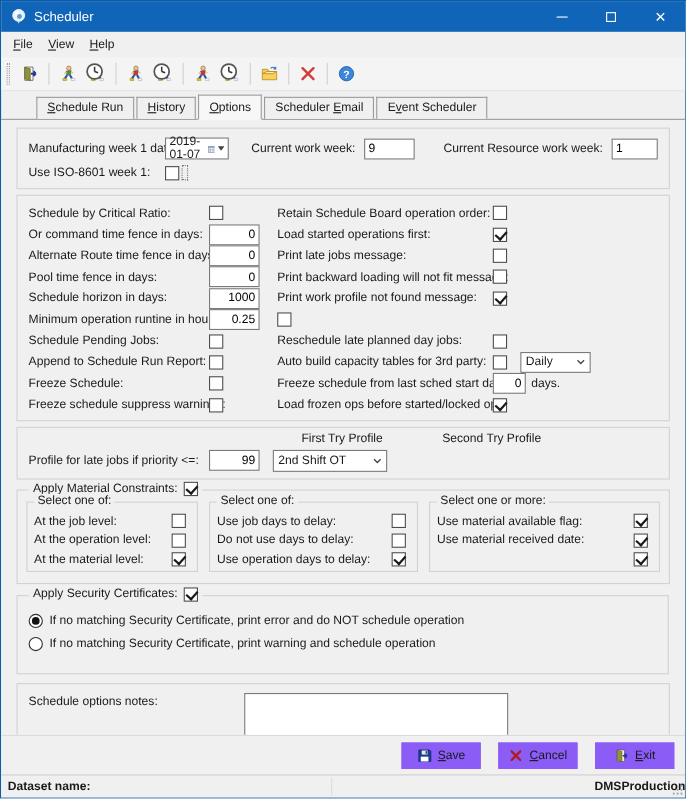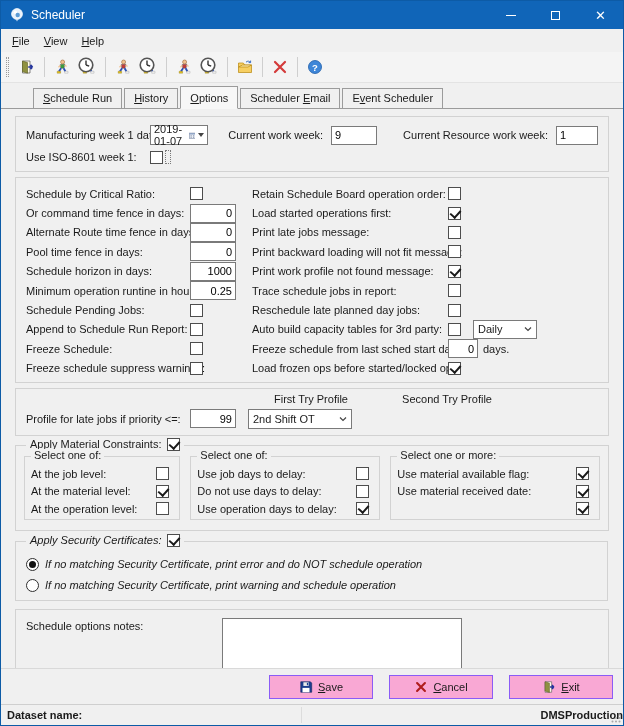--- a/index.html
+++ b/index.html
@@ -88,31 +88,31 @@
   .sec4 { margin:9px 6px 0 6px; padding:10px 8px 6px 8px; height:86px; }
   .grouplabel { position:absolute; top:-8px; left:10px; background:#f0f0f0; padding:0 4px; display:flex; align-items:center; gap:6px; }
   .mboxes { display:flex; gap:10px; }
   .mbox { border:1px solid #d2d2d2; position:relative; padding:8px 6px 3px 6px; height:64px; }
   .mbox1 { width:158px; } .mbox2 { width:192px; } .mbox3 { width:212px; }
   .innerlabel { position:absolute; top:-8px; left:6px; background:#f0f0f0; padding:0 3px; }
   .mrow { display:flex; align-items:center; height:17.5px; }
   .mrow .cb { margin-left:auto; margin-right:4px; }
 
   
-  .sec5 { margin:10px 7px 0 6px; padding:12px 10px 6px 10px; height:60px;font-style:italic; }
+  .sec5 { margin:10px 7px 0 6px; padding:12px 10px 6px 10px; height:72px; }
   .srow { display:flex; align-items:center; gap:6px; height:21px; }
 
   
   .sec6 { margin:8px 6px 0 6px; padding:8px 10px; height:74px; display:flex; align-items:flex-start; }
   .sec6 .lbl { width:196px; padding-top:2px; }
 
   
   .footer { flex:0 0 auto; height:36px; border-top:1px solid #d9d9d9; display:flex; align-items:center;
             justify-content:flex-end; gap:16px; padding-right:10px; background:#f0f0f0; }
-  .btn { width:104px; height:24px; background:#f9a8d4; border:1px solid #8b5cf6; display:flex; align-items:center;
+  .btn { width:72px; height:24px; background:#8b5cf6; border:3px solid #8b5cf6; display:flex; align-items:center;
          justify-content:center; gap:5px; font-size:11px; }
   .btn svg { width:14px; height:14px; }
 
   
   .statusbar { flex:0 0 auto; height:21px; border-top:1px solid #cfcfcf; background:#f0f0f0; display:flex; align-items:center; position:relative;justify-content:space-between; }
   .statusbar .dslabel { font-weight:bold; margin-left:6px; }
   .statusbar .dsvalue { font-weight:bold; margin-left:8px; }
   .statusbar .ssep { position:absolute; left:300px; top:2px; bottom:2px; width:1px; background:#dcdcdc; }
   .sizegrip { position:absolute; right:2px; bottom:2px; width:10px; height:10px; }
 </style>
@@ -329,21 +329,20 @@
         <span class="ctl">
             <span class="cb checked"></span>
           </span>
       </div>
       <div class="orow">
         <span class="lbl">Minimum operation runtine in hours:</span>
         <span class="ctl">
             <input class="txt num" value="0.25" style="">
           </span>
         <span></span>
-        <span class="lbl">Trace schedule jobs in report:</span>
         <span class="ctl">
             <span class="cb"></span>
           </span>
       </div>
       <div class="orow">
         <span class="lbl">Schedule Pending Jobs:</span>
         <span class="ctl">
             <span class="cb"></span>
           </span>
         <span></span>
@@ -427,26 +426,26 @@
         <span class="cb checked"></span>
       </div>
       <div class="mboxes">
         <div class="mbox mbox1">
           <span class="innerlabel">Select one of:</span>
           <div class="mrow">
               <span class="lbl">At the job level:</span>
               <span class="cb"></span>
             </div>
           <div class="mrow">
+              <span class="lbl">At the operation level:</span>
+              <span class="cb"></span>
+            </div>
+          <div class="mrow">
               <span class="lbl">At the material level:</span>
               <span class="cb checked"></span>
-            </div>
-          <div class="mrow">
-              <span class="lbl">At the operation level:</span>
-              <span class="cb"></span>
             </div>
         </div>
         <div class="mbox mbox2">
           <span class="innerlabel">Select one of:</span>
           <div class="mrow">
               <span class="lbl">Use job days to delay:</span>
               <span class="cb"></span>
             </div>
           <div class="mrow">
               <span class="lbl">Do not use days to delay:</span>

